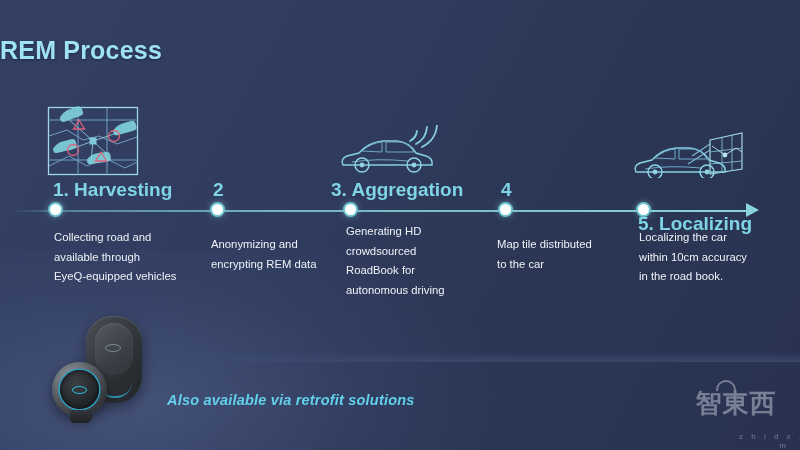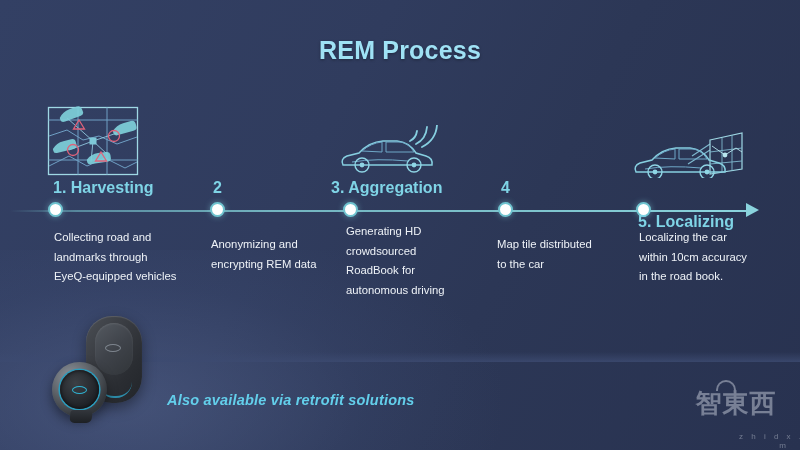--- a/index.html
+++ b/index.html
@@ -35,21 +35,20 @@
   }
   #bandfade {
     position: absolute;
     left: 0; top: 352px; width: 800px; height: 10px;
     background: linear-gradient(180deg, rgba(60,74,112,0) 0%, rgba(60,74,112,0.85) 100%);
   }
 
   #title {
     position: absolute;
     left: 0; top: 36px; width: 800px;
-    text-align: center;
     font-size: 25px;
     font-weight: bold;
     color: #9fe2f5;
     letter-spacing: 0.2px;
     text-shadow: 0 1px 3px rgba(0,0,0,0.35);
   }
 
   
   #axis {
     position: absolute;
@@ -80,21 +79,21 @@
     top: 202px;
     width: 15px; height: 15px;
     border-radius: 50%;
     background: #ffffff;
     border: 2.5px solid #6fc3cf;
     box-shadow: 0 0 6px rgba(140,220,230,0.45);
   }
   .step-title {
     position: absolute;
     top: 179px;
-    font-size: 16px;
+    font-size: 19px;
     font-weight: bold;
     color: #7fd4e6;
     white-space: nowrap;
   }
   .step-body {
     position: absolute;
     font-size: 11.3px;
     line-height: 19.5px;
     color: #eef2f7;
   }
@@ -301,21 +300,21 @@
   <div id="axis">
     <div class="line"></div>
     <div class="arrowstem"></div>
     <div class="arrow"></div>
   </div>
 
   <div class="dot" style="left:48px;"></div>
   <div class="step-title" style="left:53px;">1. Harvesting</div>
   <div class="step-body" style="left:54px; top:228px; width:140px;">
     <div>Collecting road and</div>
-    <div>landmarks through</div>
+    <div>available through</div>
     <div>EyeQ-equipped vehicles</div>
   </div>
 
   <div class="dot" style="left:210px;"></div>
   <div class="step-title" style="left:213px;">2</div>
   <div class="step-body" style="left:211px; top:235px; width:135px;">
     <div>Anonymizing and</div>
     <div>encrypting REM data</div>
   </div>
 

